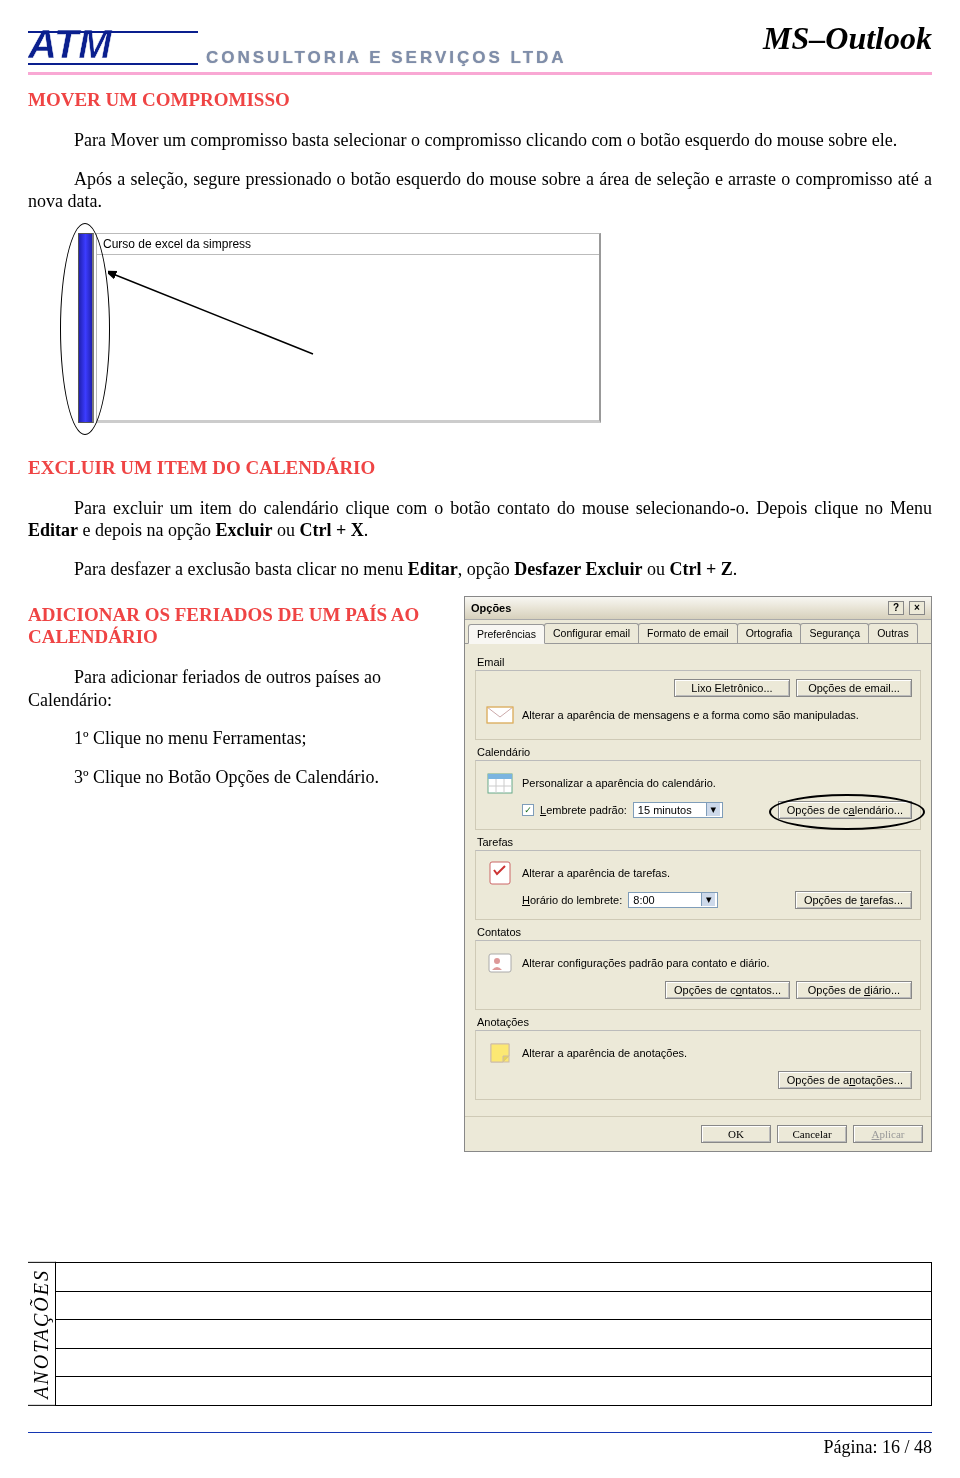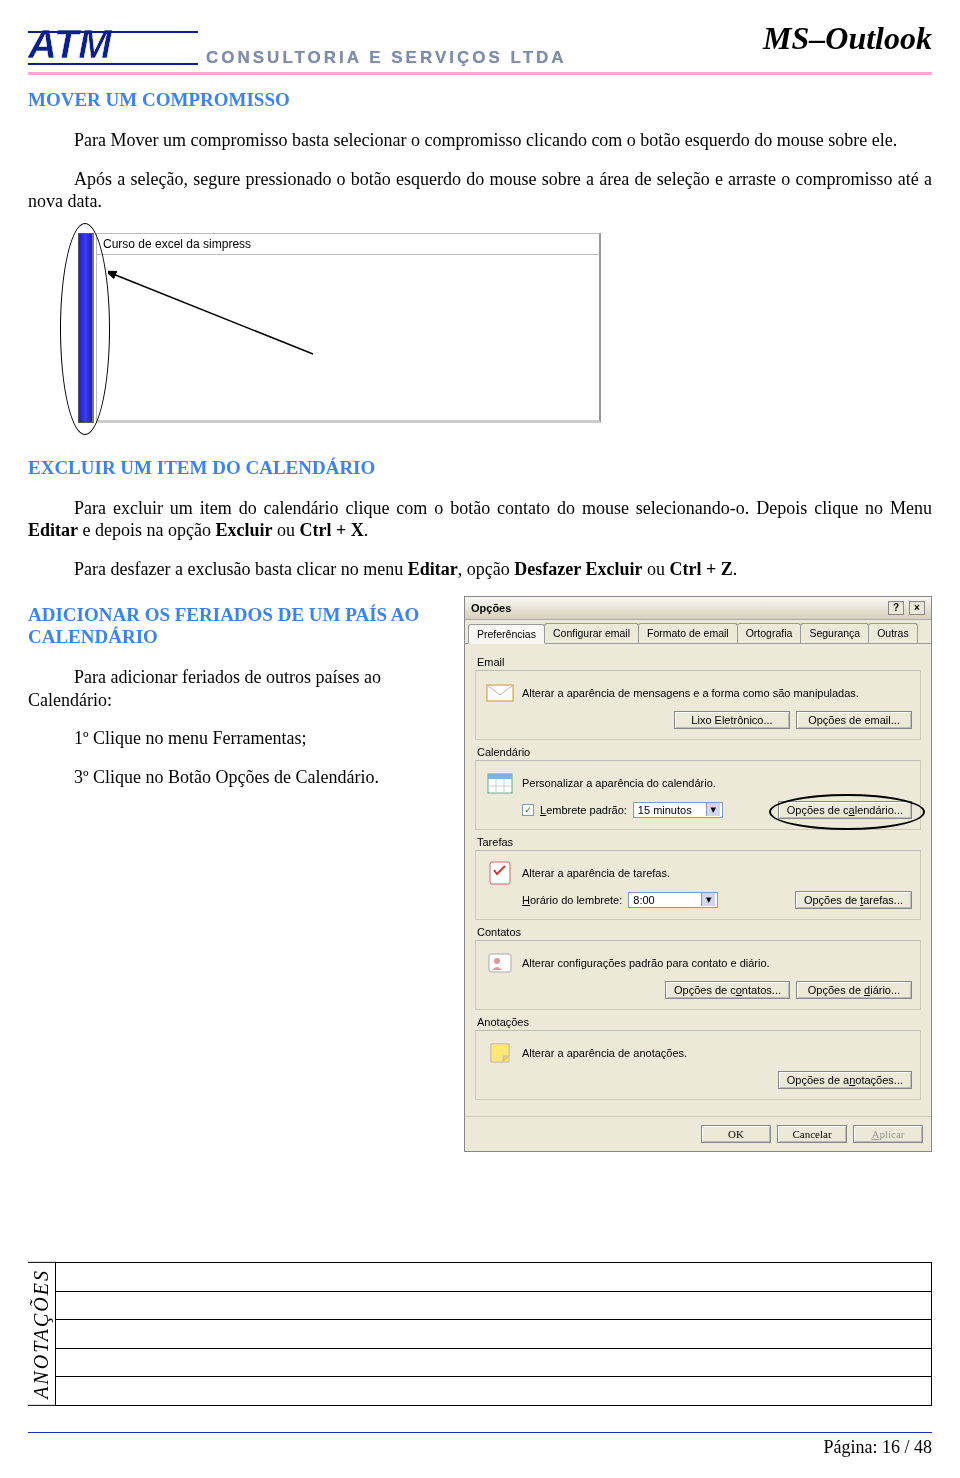--- a/index.html
+++ b/index.html
@@ -33,21 +33,21 @@
     text-shadow: 0 0 1px #aaa;
   }
   .header-title {
     font-family: "Times New Roman", serif;
     font-size: 32px;
     font-style: italic;
     font-weight: bold;
     color: #000;
   }
   .section-heading {
-    color: #3b82f6;
+    color: #ef4444;
     font-weight: bold;
     font-size: 19px;
     margin: 14px 0 18px 0;
   }
   .body-text {
     text-align: justify;
     margin: 0 0 16px 0;
     line-height: 1.25;
   }
   .indent { text-indent: 46px; }
@@ -274,33 +274,33 @@
         <div class="dlg-tab">Configurar email</div>
         <div class="dlg-tab">Formato de email</div>
         <div class="dlg-tab">Ortografia</div>
         <div class="dlg-tab">Segurança</div>
         <div class="dlg-tab">Outras</div>
       </div>
       <div class="dlg-body">
 
         <div class="dlg-section-title">Email</div>
         <div class="dlg-section">
+          <div class="dlg-row" style="justify-content:flex-end;">
+            <span class="dlg-btn">Lixo Eletrônico...</span>
+            <span class="dlg-btn">Opções de email...</span>
+          </div>
           <div class="dlg-row">
             <span class="dlg-icon">
               <svg width="28" height="22">
                   <rect x="1" y="3" width="26" height="16" fill="#fff" stroke="#caa"></rect>
                   <path d="M1 3 L14 13 L27 3" stroke="#caa" fill="none"></path>
                   <rect x="1" y="3" width="26" height="16" fill="none" stroke="#e6b84a" stroke-width="1"></rect>
                 </svg>
             </span>
             <span style="flex:1">Alterar a aparência de mensagens e a forma como são manipuladas.</span>
-          </div>
-          <div class="dlg-row" style="justify-content:flex-end;">
-            <span class="dlg-btn">Lixo Eletrônico...</span>
-            <span class="dlg-btn">Opções de email...</span>
           </div>
         </div>
 
         <div class="dlg-section-title">Calendário</div>
         <div class="dlg-section">
           <div class="dlg-row">
             <span class="dlg-icon">
               <svg width="28" height="24">
                   <rect x="2" y="3" width="24" height="19" fill="#fff" stroke="#6a8"></rect>
                   <rect x="2" y="3" width="24" height="5" fill="#7ab4e0"></rect>

